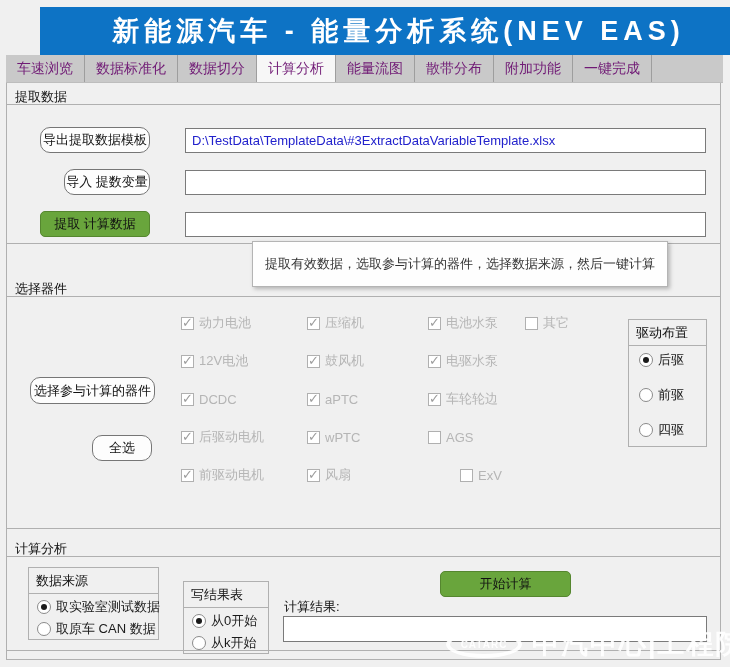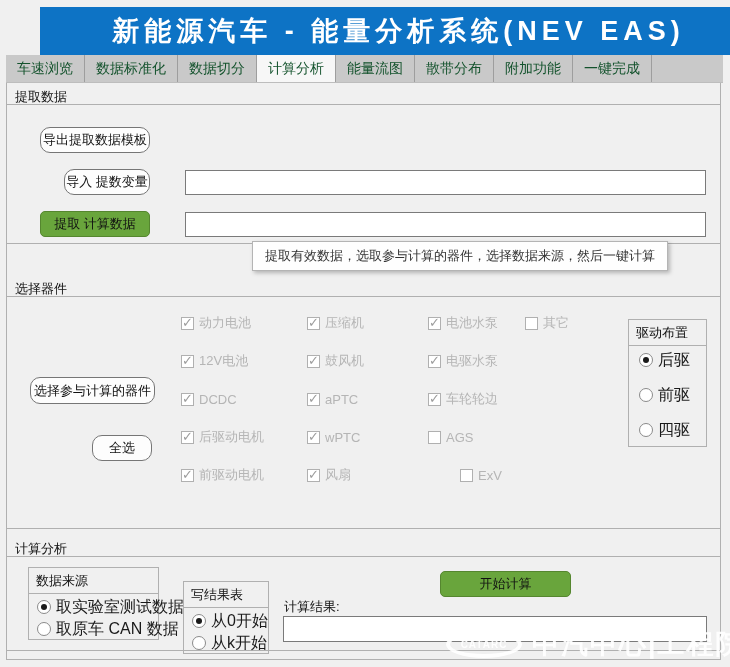--- a/index.html
+++ b/index.html
@@ -7,21 +7,21 @@
     font-family:"Liberation Sans","DejaVu Sans",sans-serif; overflow:hidden; }
 
   
   .titlebar { position:absolute; left:6px; top:7px; width:717px; height:48px;
     background:#0d73c5; color:#fff; font-size:27px; font-weight:bold;
     letter-spacing:5px; display:flex; align-items:center; justify-content:center;margin-left:34px; }
 
   
   .tabbar { position:absolute; left:6px; top:55px; width:717px; height:28px;
     background:#c9c9c9; display:flex; border-bottom:1px solid #bdbdbd; }
-  .tab { padding:0 11px; line-height:27px; font-size:14px; color:#14532d;
+  .tab { padding:0 11px; line-height:27px; font-size:14px; color:#701a75;
     border-right:1px solid #9e9e9e; cursor:default; white-space:nowrap; }
   .tab.on { background:#f7f7f7; }
 
   
   .content { position:absolute; left:6px; top:83px; width:715px; height:577px;
     border:1px solid #b0b0b0; border-top:none; background:#f0f0f0; }
 
   .panel { position:absolute; left:0; width:713px; border-bottom:1px solid #b0b0b0; }
   .panel-title { height:21px; border-bottom:1px solid #b0b0b0; font-size:13px;
     color:#111; padding:4px 0 0 8px; }
@@ -30,39 +30,39 @@
     border-radius:10px; font-size:13px; color:#111; display:flex;
     align-items:center; justify-content:center; cursor:pointer;
     font-family:inherit; white-space:nowrap; }
   .btn.green { background:#69a53c; border-color:#55862f; border-radius:5px; }
 
   .tinput { position:absolute; border:1px solid #7a7a7a; background:#fff;
     font-size:13px; color:#2222cc; padding:0 6px; font-family:inherit; }
 
   .tooltip { position:absolute; background:#fefefe; border:1px solid #b4b4b4;
     box-shadow:2px 2px 4px rgba(0,0,0,0.25); font-size:13px; color:#333;
-    padding:5px 12px; white-space:nowrap; z-index:20; }
+    padding:13px 12px; white-space:nowrap; z-index:20; }
 
   
   .cb { position:absolute; display:flex; align-items:center; height:16px; }
   .cb .box { width:13px; height:13px; background:#fff; border:1px solid #b0b0b0;
     margin-right:5px; position:relative; }
   .cb .tick { display:none; position:absolute; left:0px; top:-3px; font-size:13px;
     color:#9c9c9c; font-weight:bold; }
   .cb .box.on .tick { display:block; }
   .cb .lbl { font-size:13px; color:#b5b5b5; }
 
   
   .radio { position:absolute; display:flex; align-items:center; height:16px; }
   .radio .circle { width:14px; height:14px; border-radius:50%; background:#fff;
     border:1px solid #8a8a8a; margin-right:5px; position:relative; }
   .radio .dot { display:none; position:absolute; left:3px; top:3px; width:6px;
     height:6px; border-radius:50%; background:#1a1a1a; }
   .radio .circle.on .dot { display:block; }
-  .radio .lbl { font-size:16px; color:#1a1a1a; white-space:nowrap; }
+  .radio .lbl { font-size:13px; color:#1a1a1a; white-space:nowrap; }
 
   .groupbox { position:absolute; border:1px solid #b0b0b0; }
   .groupbox .gb-title { font-size:13px; color:#111; padding:4px 0 3px 7px;
     border-bottom:1px solid #b0b0b0; white-space:nowrap; }
 
   .small-label { position:absolute; font-size:13px; color:#111; }
 
   
   .watermark { position:absolute; left:446px; top:626px; display:flex;
     align-items:center; color:rgba(255,255,255,0.92); z-index:30;
@@ -87,20 +87,21 @@
   <div class="tab">散带分布</div>
   <div class="tab">附加功能</div>
   <div class="tab">一键完成</div>
 </div>
 
 <div class="content">
 
   <div class="panel" style="top:1px;height:160px;">
     <div class="panel-title">提取数据</div>
     <button class="btn" style="left:33px;top:43px;width:110px;height:26px;">导出提取数据模板</button>
+    <input class="tinput" style="left: 178px; top: 44px; width: 521px; height: 25px;" value="D:\TestData\TemplateData\#3ExtractDataVariableTemplate.xlsx">
     <button class="btn" style="left:57px;top:85px;width:86px;height:26px;">导入 提数变量</button>
     <input class="tinput" style="left: 178px; top: 86px; width: 521px; height: 25px;" value="">
     <button class="btn green" style="left:33px;top:127px;width:110px;height:26px;">提取 计算数据</button>
     <input class="tinput" style="left: 178px; top: 128px; width: 521px; height: 25px;" value="">
   </div>
 
   <div class="tooltip" style="left:245px;top:158px;">提取有效数据，选取参与计算的器件，选择数据来源，然后一键计算</div>
 
   <div class="panel" style="top:193px;height:253px;">
     <div class="panel-title">选择器件</div>

